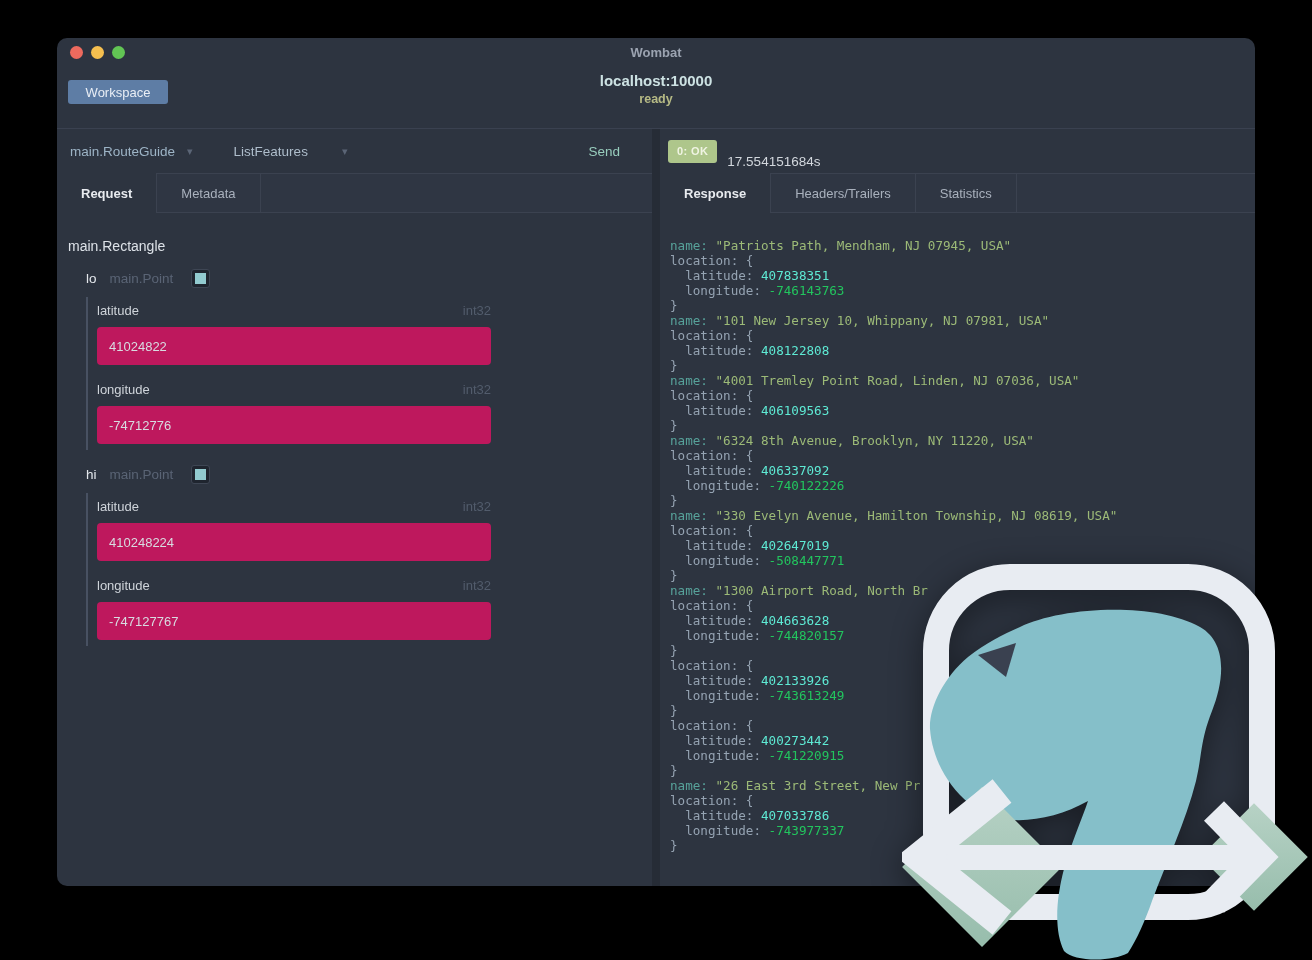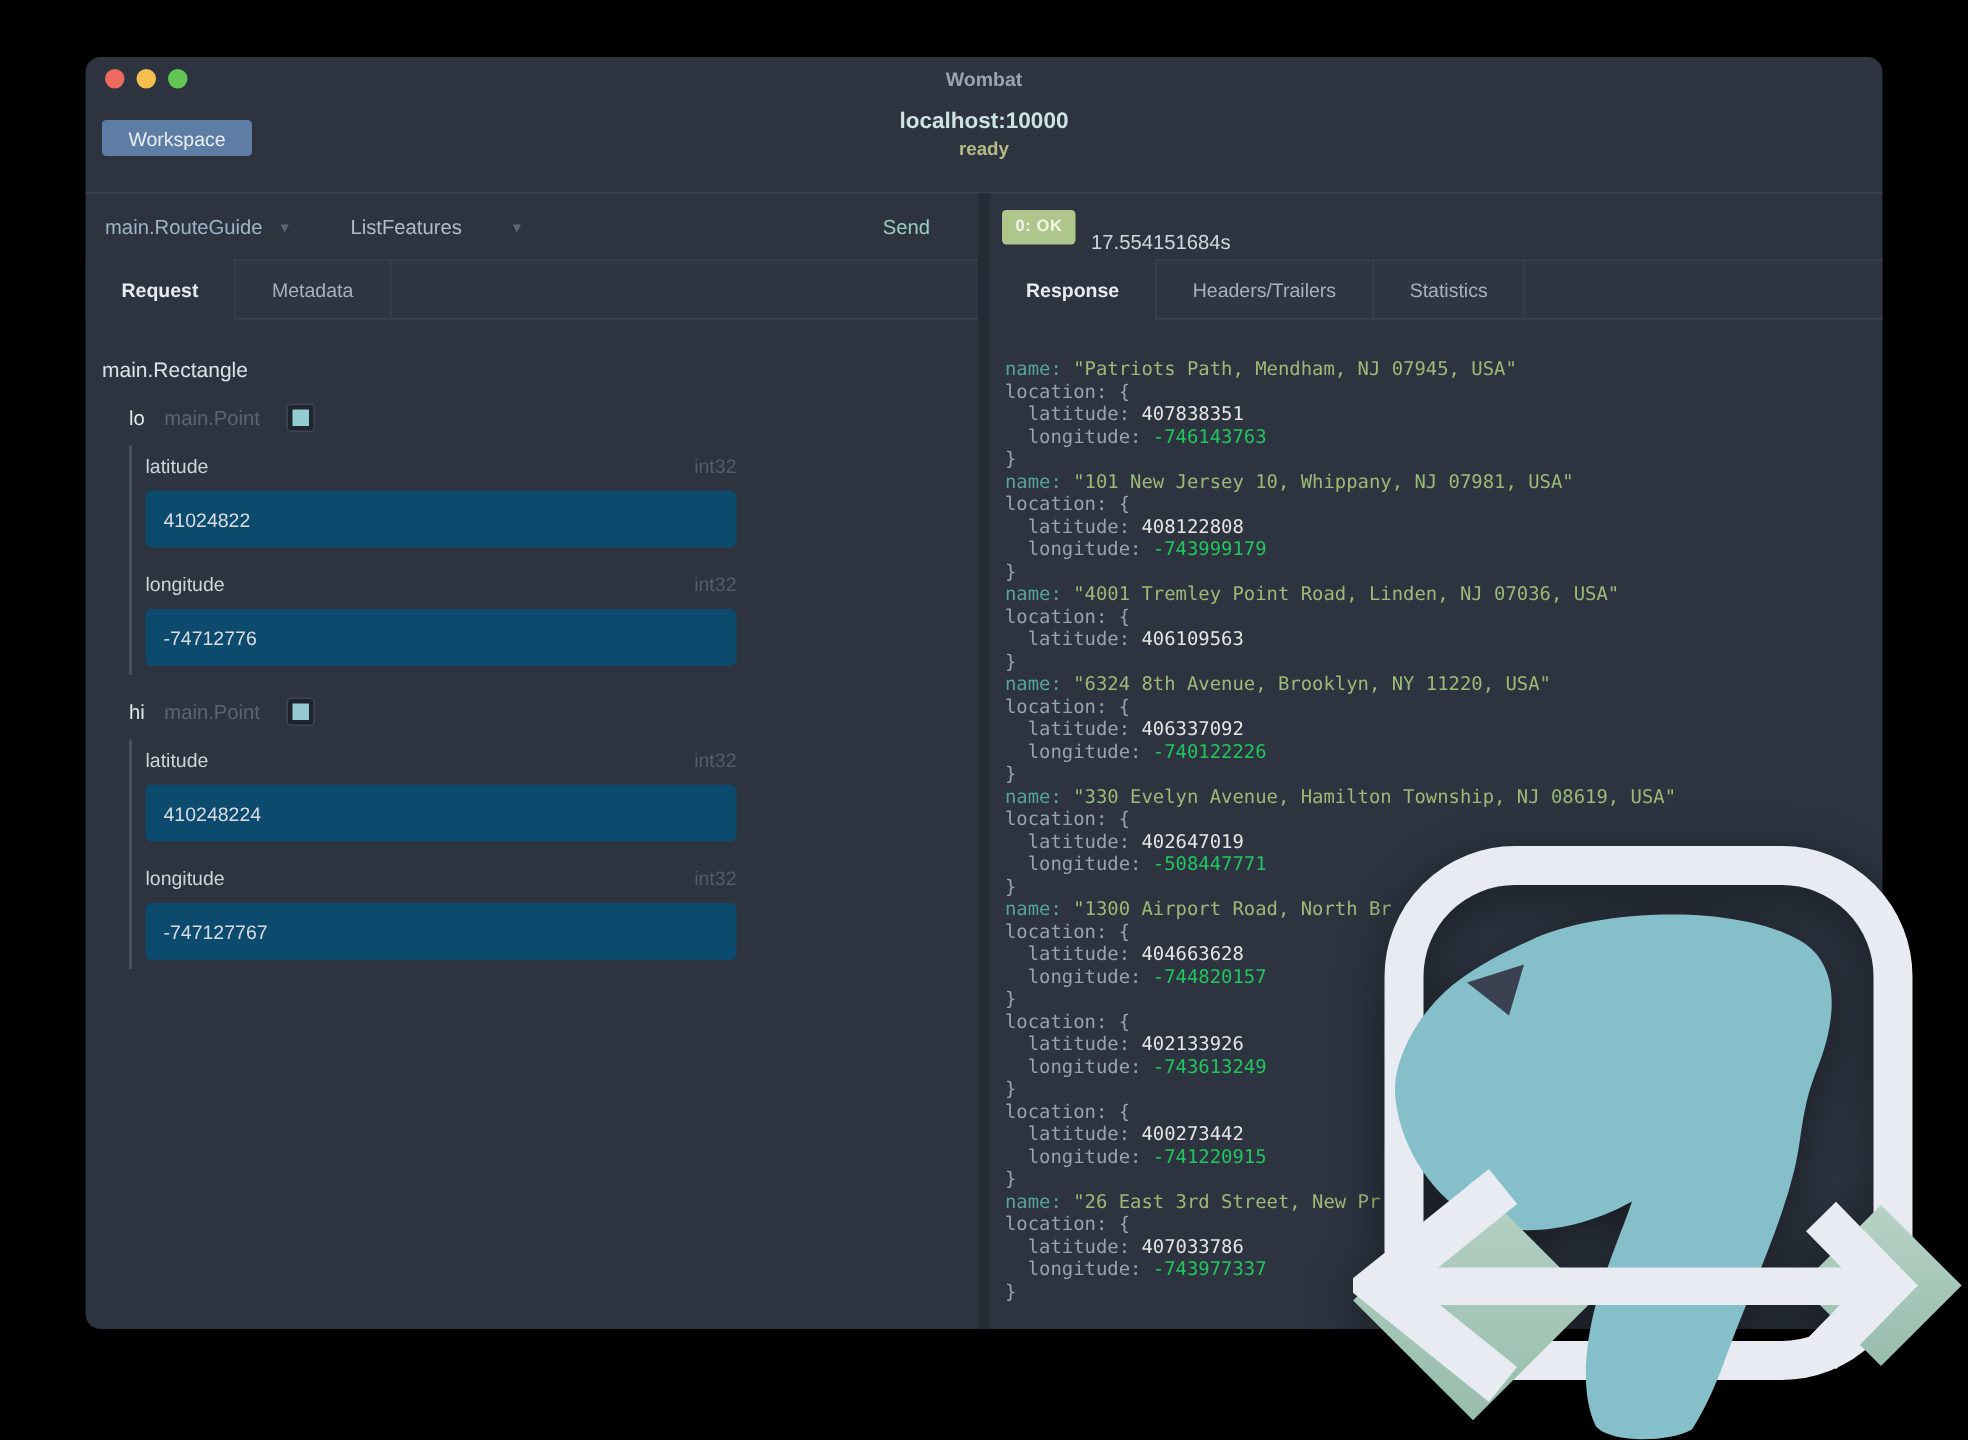--- a/index.html
+++ b/index.html
@@ -74,30 +74,30 @@
   .checkbox { width:19px; height:19px; margin-left:18px; background:#1f252f;
               border:1px solid #3e4654; border-radius:3px; display:flex;
               align-items:center; justify-content:center; cursor:pointer; }
   .checkbox .mark { width:11px; height:11px; background:#92cbd0; }
   .fields { margin:9px 0 0 29px; border-left:2px solid #485162; padding:6px 0 6px 9px;
             width:405px; }
   .label-row { display:flex; justify-content:space-between; width:394px; margin-top:17px; }
   .label-row:first-child { margin-top:0; }
   .f-label { font-size:13px; color:#cfd4da; }
   .f-type { font-size:13px; color:#525c6c; }
-  .f-input { display:block; margin-top:9px; width:394px; height:38px; background:#0c4a6e;
+  .f-input { display:block; margin-top:9px; width:394px; height:38px; background:#be185d;
              border:none; border-radius:4px; color:#d8dce1; font-size:13px;
              font-family:inherit; padding:0 12px; outline:none; }
 
   
   .log { flex:1; overflow:hidden; padding:25px 0 0 10px;
          font-family:"DejaVu Sans Mono", monospace; font-size:12.6px; line-height:15px; }
   .log .ln { white-space:pre; }
   .c-key { color:#95a3b2; } .c-namekey { color:#57a29a; } .c-str { color:#9cba77; }
-  .c-lat { color:#e5e5e5;text-align:center; } .c-lon { color:#22c55e; }
+  .c-lat { color:#5eead4;text-align:center; } .c-lon { color:#22c55e; }
 
   
   .logo { position:absolute; left:902px; top:558px; width:410px; height:402px; z-index:9;
           filter:drop-shadow(0 8px 16px rgba(0,0,0,.45)); }
 </style>
 </head>
 <body>
 
 <div class="window">
 
@@ -201,21 +201,20 @@
         </div>
       <div class="log" id="log">
           <div class="ln"><span class="c-namekey">name: </span><span class="c-str">"Patriots Path, Mendham, NJ 07945, USA"</span></div>
           <div class="ln"><span class="c-key">location: {</span></div>
           <div class="ln"><span class="c-key">  latitude: </span><span class="c-lat">407838351</span></div>
           <div class="ln"><span class="c-key">  longitude: </span><span class="c-lon">-746143763</span></div>
           <div class="ln"><span class="c-key">}</span></div>
           <div class="ln"><span class="c-namekey">name: </span><span class="c-str">"101 New Jersey 10, Whippany, NJ 07981, USA"</span></div>
           <div class="ln"><span class="c-key">location: {</span></div>
           <div class="ln"><span class="c-key">  latitude: </span><span class="c-lat">408122808</span></div>
-          <div class="ln"><span class="c-key">  longitude: </span><span class="c-lon">-743999179</span></div>
           <div class="ln"><span class="c-key">}</span></div>
           <div class="ln"><span class="c-namekey">name: </span><span class="c-str">"4001 Tremley Point Road, Linden, NJ 07036, USA"</span></div>
           <div class="ln"><span class="c-key">location: {</span></div>
           <div class="ln"><span class="c-key">  latitude: </span><span class="c-lat">406109563</span></div>
           <div class="ln"><span class="c-key">}</span></div>
           <div class="ln"><span class="c-namekey">name: </span><span class="c-str">"6324 8th Avenue, Brooklyn, NY 11220, USA"</span></div>
           <div class="ln"><span class="c-key">location: {</span></div>
           <div class="ln"><span class="c-key">  latitude: </span><span class="c-lat">406337092</span></div>
           <div class="ln"><span class="c-key">  longitude: </span><span class="c-lon">-740122226</span></div>
           <div class="ln"><span class="c-key">}</span></div>

